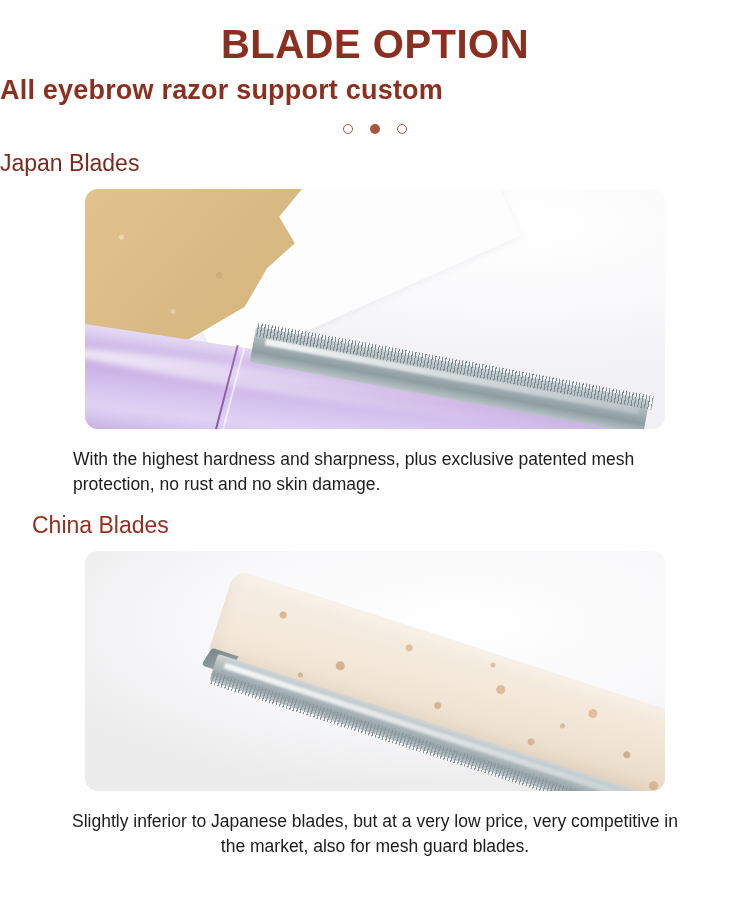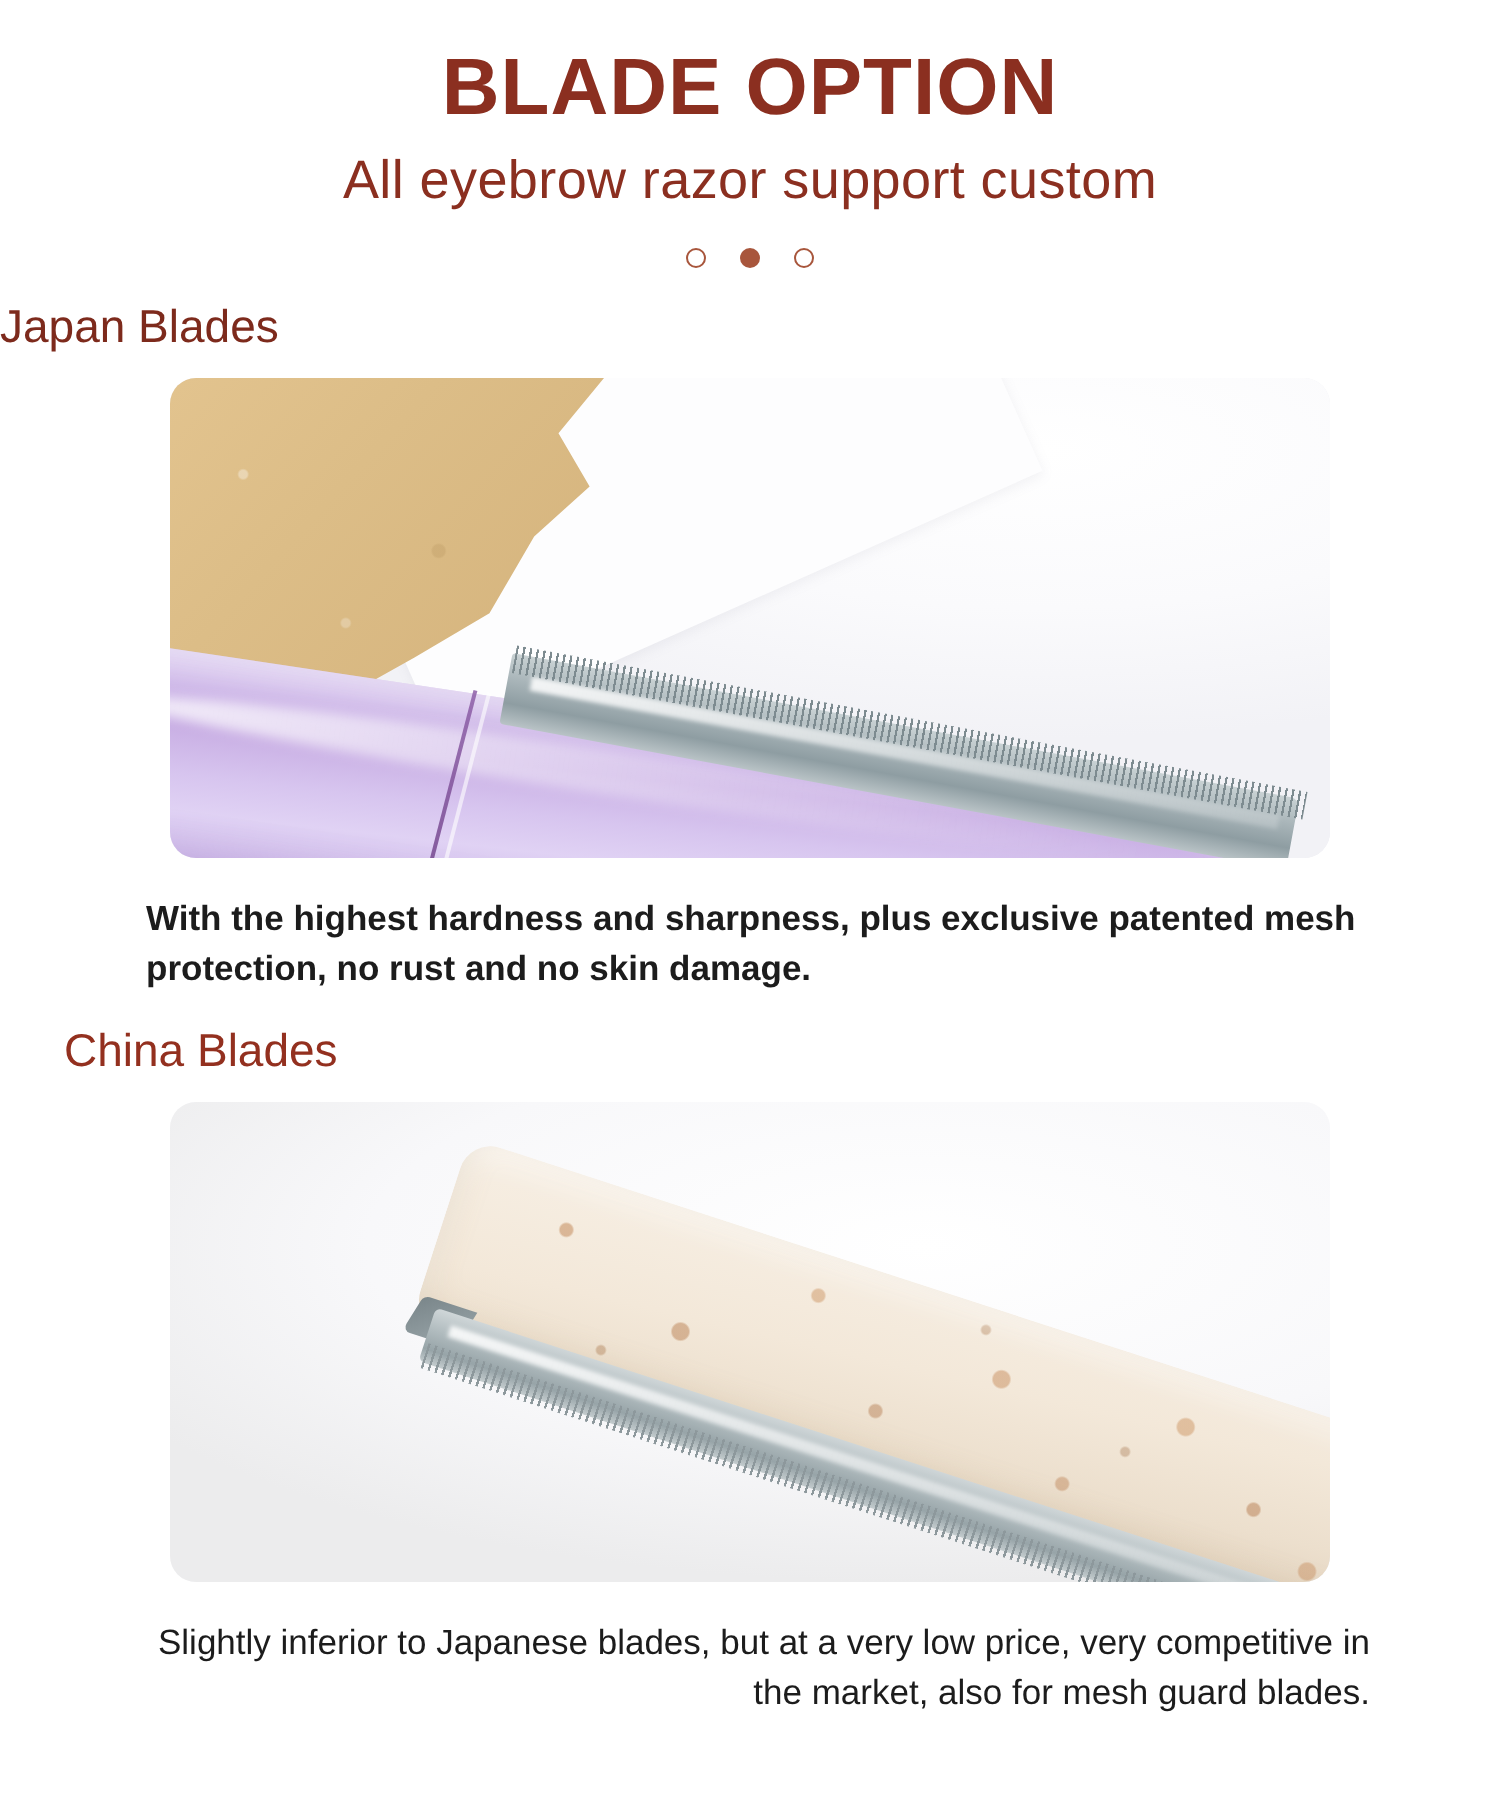--- a/index.html
+++ b/index.html
@@ -15,23 +15,23 @@
   .title {
     text-align:center;
     font-size:40px;
     font-weight:700;
     letter-spacing:0.5px;
     color:#8b2f20;
     line-height:1;
     padding-top:24px;
   }
   .subtitle {
-    text-align:center;
+    text-align:left;
     font-size:27px;
-    font-weight:400;
+    font-weight:700;
     color:#8b2f20;
     line-height:1;
     margin-top:13px;
     letter-spacing:0.2px;
   }
 
   
   .dots {
     display:flex;
     justify-content:center;
@@ -236,22 +236,22 @@
 
   
   .desc {
     width:620px;
     margin:18px auto 0;
     font-size:17.5px;
     line-height:1.42;
     color:#1c1c1c;
     font-weight:400;
   }
-  .desc.left   { text-align:left; padding-left:8px;font-weight:bold; }
-  .desc.center { text-align:right; }
+  .desc.left   { text-align:left; padding-left:8px; }
+  .desc.center { text-align:center; }
 </style>
 </head>
 <body>
 
 <div class="page">
 
   <div class="title">BLADE OPTION</div>
 
   <div class="subtitle">All eyebrow razor support custom</div>
 

